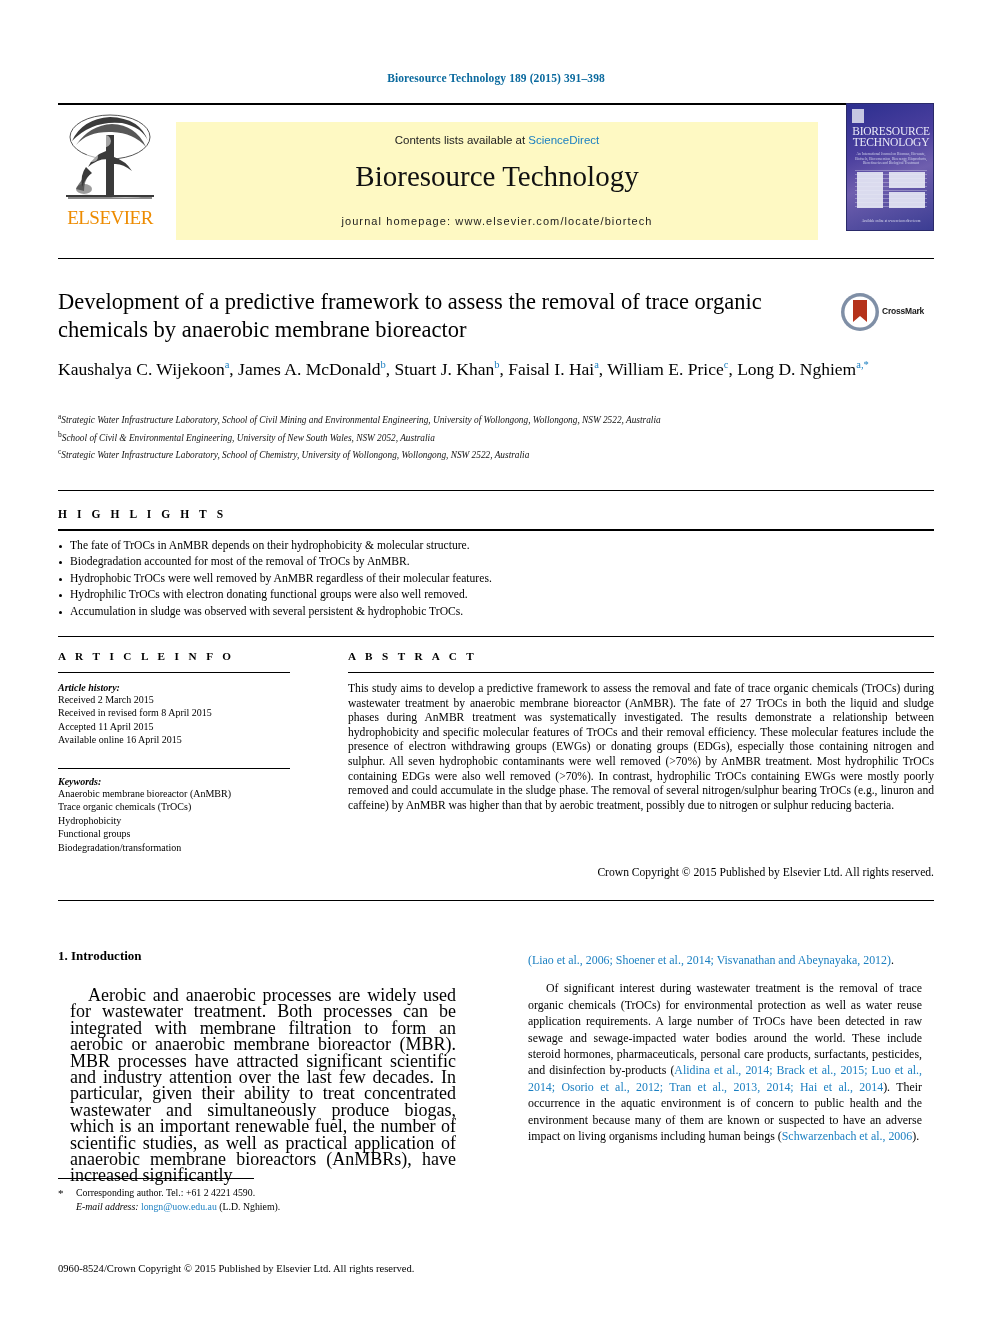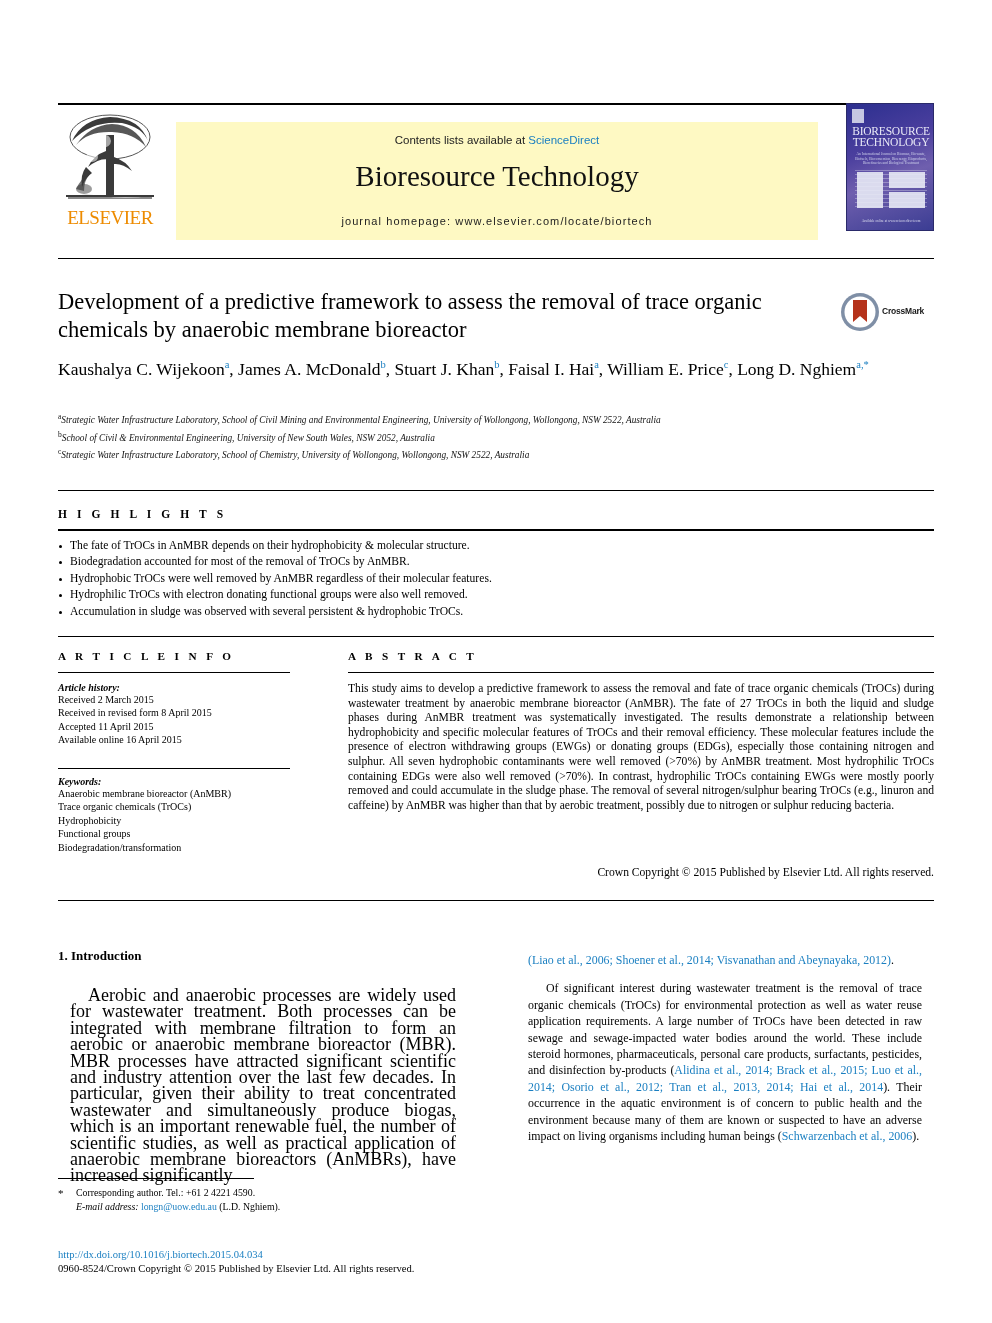--- a/index.html
+++ b/index.html
@@ -331,20 +331,21 @@
     font-size:10.6px; line-height:14px;
     color:#000;
   }
   a.linkblue { color:#1a7fc1; text-decoration:none; }
 </style>
 </head>
 <body>
 
 <div class="page">
 
+  <div class="runhead">Bioresource Technology 189 (2015) 391–398</div>
 
   <div class="masthead">
     <div class="rule-top"></div>
 
     <div class="elsevier-logo">
       <svg class="elsevier-tree" viewBox="0 0 96 92">
         <g fill="#3a3a3a">
           <ellipse cx="48" cy="26" rx="40" ry="22" fill="none" stroke="#555" stroke-width="1"></ellipse>
           <path d="M10 30 Q20 8 48 6 Q78 7 86 30 Q80 16 60 12 Q30 9 10 30Z"></path>
           <path d="M14 34 Q28 14 50 13 Q74 14 84 36 Q72 22 50 21 Q26 20 14 34Z" opacity=".85"></path>
@@ -469,16 +470,15 @@
 
   <div class="fn-rule"></div>
   <div class="footnote">
     <span class="star">*</span>
     <div class="ftxt">
       <div>Corresponding author. Tel.: +61 2 4221 4590.</div>
       <div><em>E-mail address:</em> <a class="linkblue" href="#">longn@uow.edu.au</a> <span>(L.D. Nghiem).</span></div>
     </div>
   </div>
 
-  <div class="footer-doi">http://dx.doi.org/10.1016/j.biortech.2015.04.034</div>
   <div class="footer-copy">0960-8524/Crown Copyright © 2015 Published by Elsevier Ltd. All rights reserved.</div>
 
 </div>
 
 </body></html>

